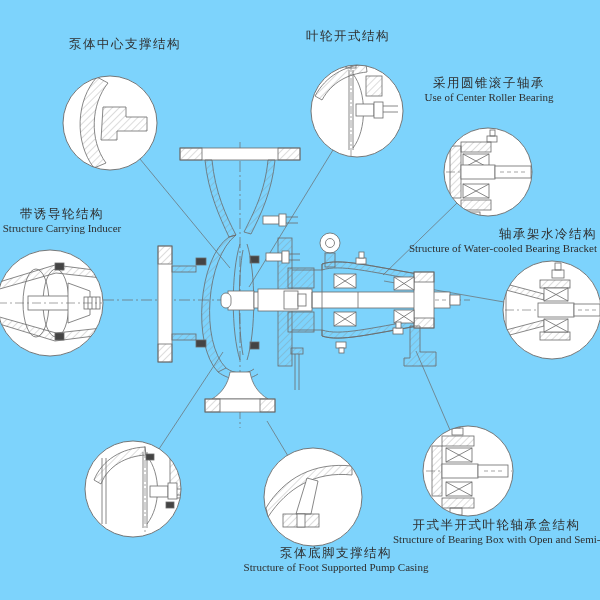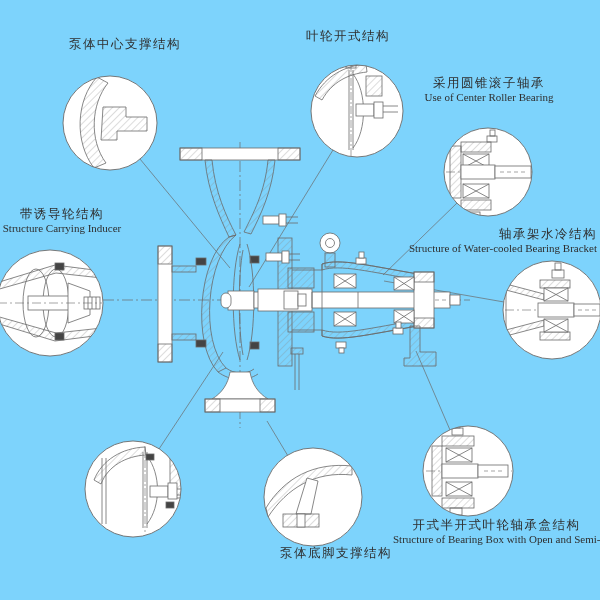--- a/index.html
+++ b/index.html
@@ -333,20 +333,21 @@
 </div>
 
 <div class="label right-aligned" id="label-water-cooled-bearing-bracket" style="right:3px;top:227px;">
   <div class="zh">轴承架水冷结构</div>
   <div class="en">Structure of Water-cooled Bearing Bracket</div>
 </div>
 
 
 <div class="label centered" id="label-foot-supported-casing" style="left:304px;top:546px;margin-left:32px;">
   <div class="zh">泵体底脚支撑结构</div>
+  <div class="en">Structure of Foot Supported Pump Casing</div>
 </div>
 
 <div class="label" id="label-bearing-box" style="left:393px;top:518px;">
   <span class="zh">开式半开式叶轮轴承盒结构</span>
   <span class="en">Structure of Bearing Box with Open and Semi-open Impeller</span>
 </div>
 
 </div>
 
 </body></html>

